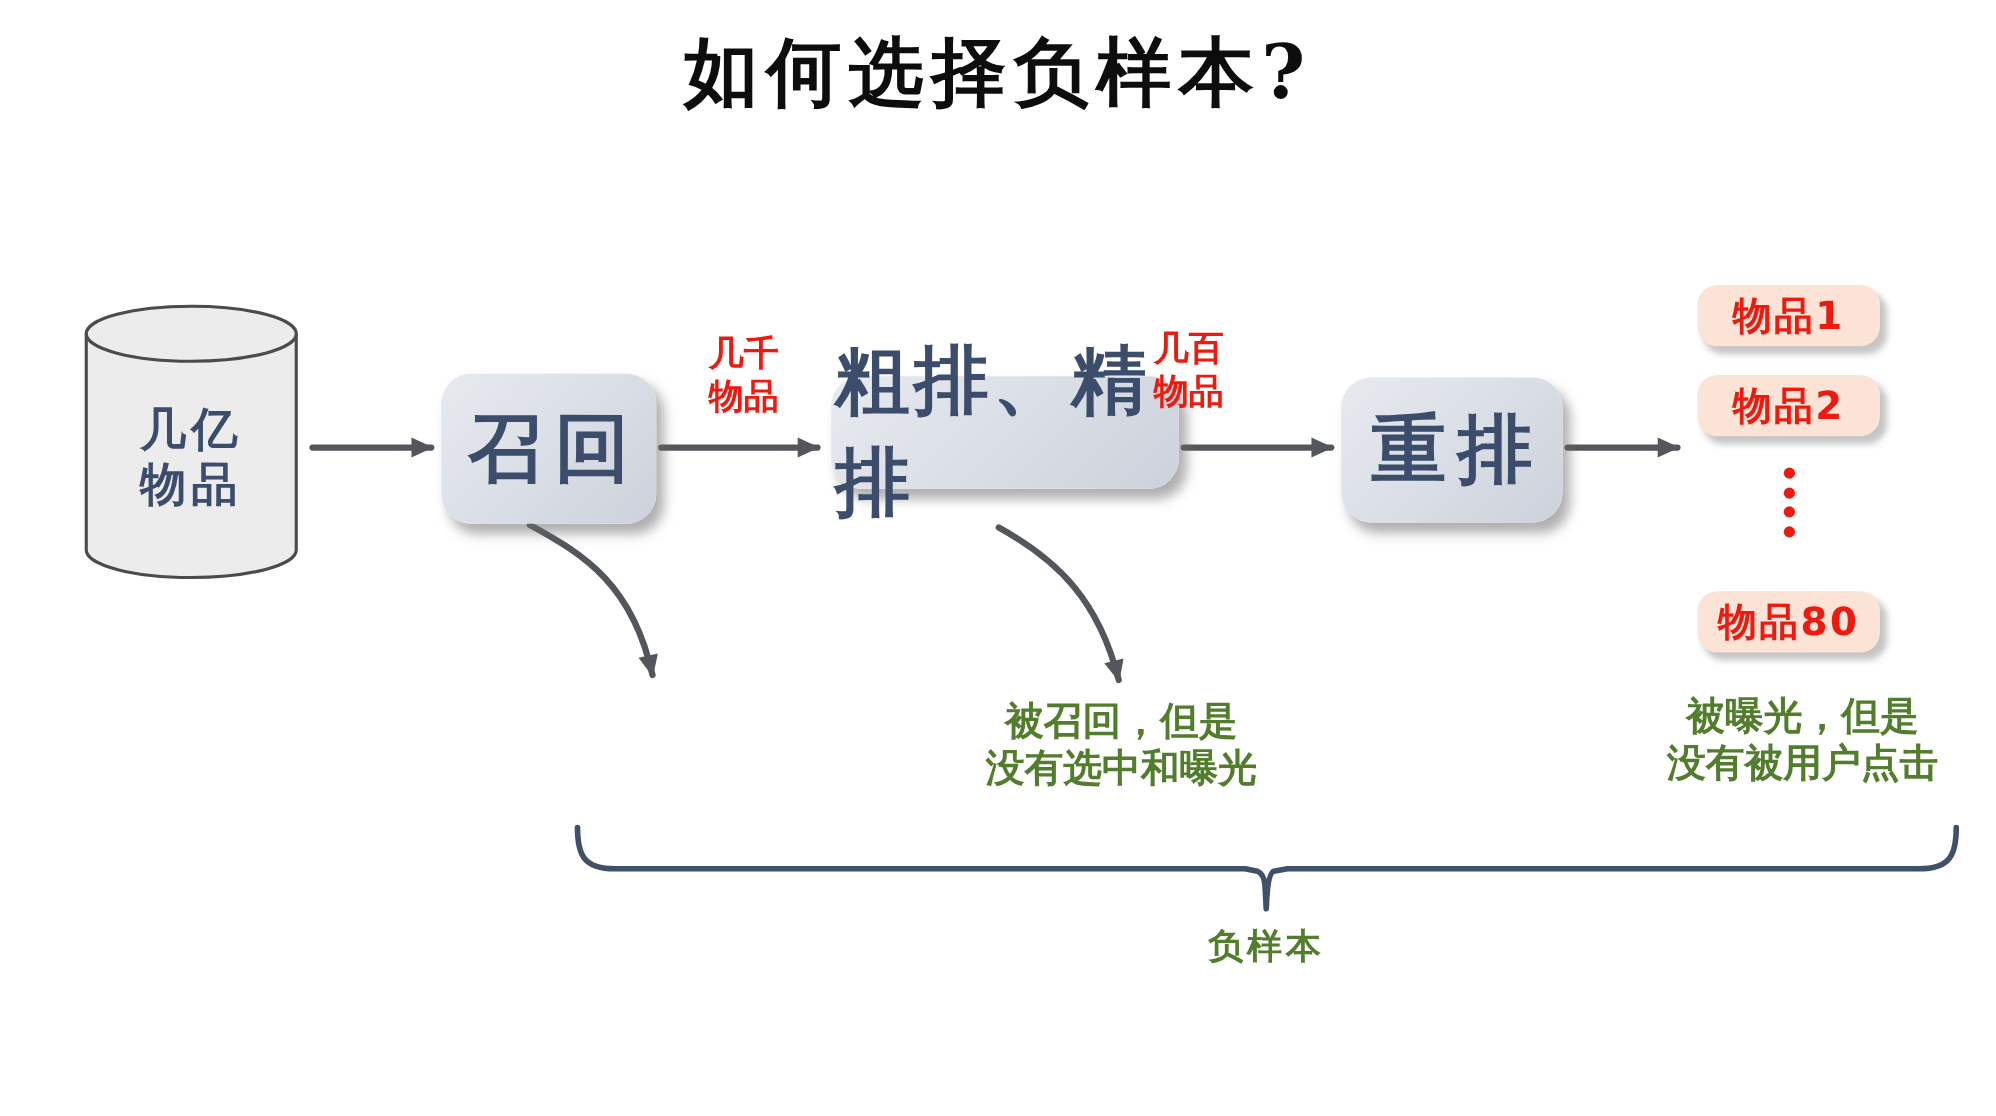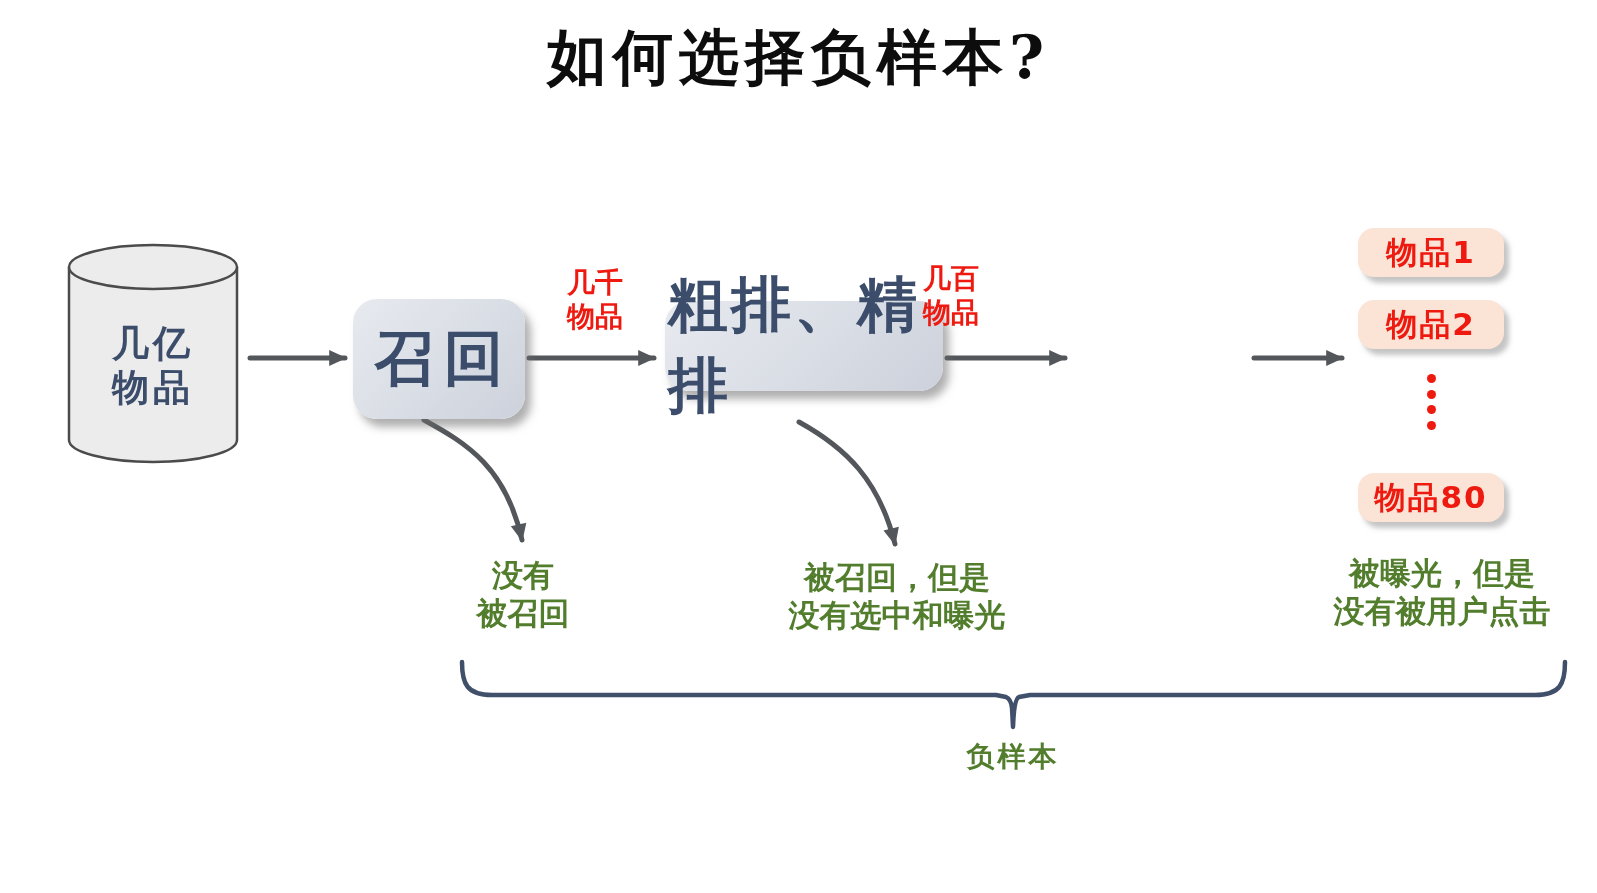--- a/index.html
+++ b/index.html
@@ -121,20 +121,23 @@
     <div>几亿</div>
     <div>物品</div>
   </div>
 
   <div class="stage stage-recall">
     <span>召回</span>
   </div>
   <div class="stage stage-rank">
     <span>粗排、精排</span>
   </div>
+  <div class="stage stage-rerank">
+    <span>重排</span>
+  </div>
 
   <div class="flowlabel flowlabel-1">
     <div>几千</div>
     <div>物品</div>
   </div>
   <div class="flowlabel flowlabel-2">
     <div>几百</div>
     <div>物品</div>
   </div>
 
@@ -147,24 +150,20 @@
   <div class="vdots">
     <span class="dot"></span>
     <span class="dot"></span>
     <span class="dot"></span>
     <span class="dot"></span>
   </div>
   <div class="item-chip item-80">
     <span>物品80</span>
   </div>
 
-  <div class="annotation annotation-a">
-    <div>没有</div>
-    <div>被召回</div>
-  </div>
   <div class="annotation annotation-c">
     <div>被曝光，但是</div>
     <div>没有被用户点击</div>
   </div>
   <div class="annotation annotation-b">
     <div>被召回，但是</div>
     <div>没有选中和曝光</div>
   </div>
 
   <div class="brace-label">负样本</div>

